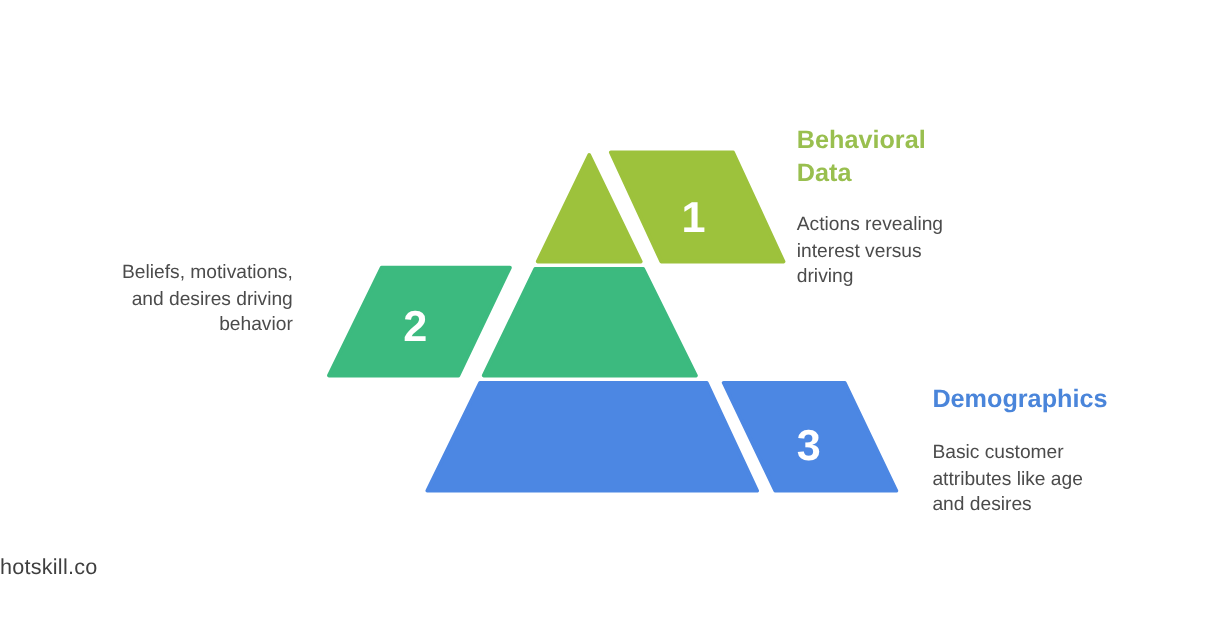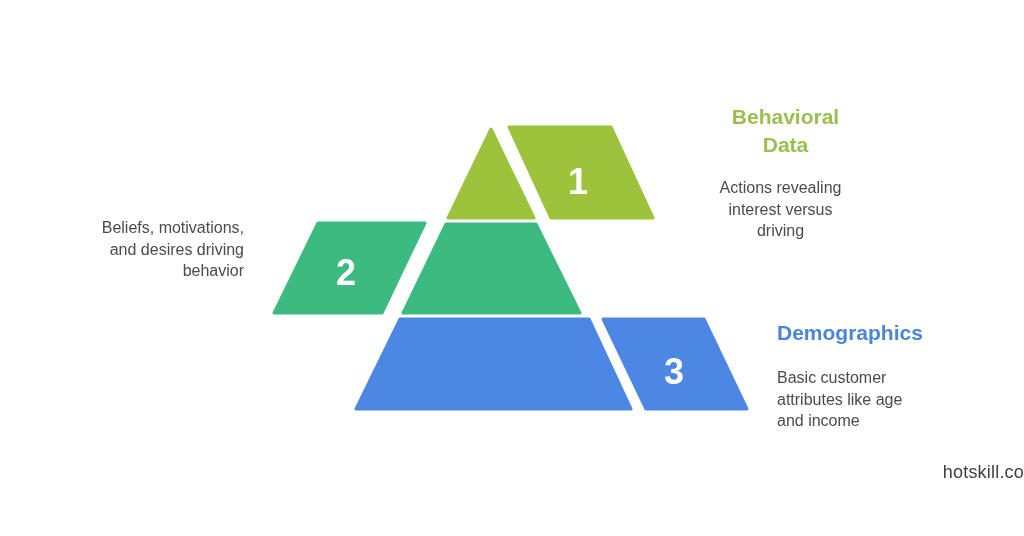--- a/index.html
+++ b/index.html
@@ -9,28 +9,28 @@
   }
   .pyr{position:absolute;left:0;top:0;width:1024px;height:536px;}
   .pyr polygon{stroke-width:3;stroke-linejoin:round;}
   .pyr text{
     font-family:"Liberation Sans",sans-serif;font-size:36px;font-weight:bold;
     text-anchor:middle;dominant-baseline:central;
   }
   .label{position:absolute;}
   .label .title{font-size:21px;font-weight:bold;line-height:28px;margin:0;}
   .label .desc{font-size:16px;line-height:21.5px;margin:0;}
-  .label-behavioral{left:713px;top:103px;width:145px;text-align:center;}
+  .label-behavioral{left:664px;top:103px;width:145px;text-align:left;}
   .label-behavioral .desc{margin-top:18px;width:135px;}
   .label-psychographics{right:780px;top:213px;width:195px;text-align:right;}
   .label-psychographics .desc{margin-top:4px;width:170px;margin-left:auto;}
   .label-demographics{left:777px;top:319px;width:160px;text-align:left;}
   .label-demographics .desc{margin-top:20px;width:145px;}
   .watermark{
-    position:absolute;left:0;top:462px;width:100%;text-align:right;
+    position:absolute;left:0;top:462px;width:100%;text-align:left;
     font-size:18px;letter-spacing:.2px;
   }
 </style>
 </head>
 <body>
 
 <div class="canvas">
 
   <svg class="pyr" viewBox="0 0 1024 536">
 
@@ -52,18 +52,18 @@
     <p class="title" style="color: rgb(153, 191, 79);">Behavioral Data</p>
     <p class="desc" style="color: rgb(75, 75, 75);">Actions revealing interest versus driving</p>
   </div>
 
   <div class="label label-psychographics">
     <p class="desc" style="color: rgb(75, 75, 75);">Beliefs, motivations, and desires driving behavior</p>
   </div>
 
   <div class="label label-demographics">
     <p class="title" style="color: rgb(74, 133, 218);">Demographics</p>
-    <p class="desc" style="color: rgb(75, 75, 75);">Basic customer attributes like age and income</p>
+    <p class="desc" style="color: rgb(75, 75, 75);">Basic customer attributes like age and desires</p>
   </div>
 
   <div class="watermark" style="color: rgb(63, 63, 63);">hotskill.co</div>
 
 </div>
 
 </body></html>

